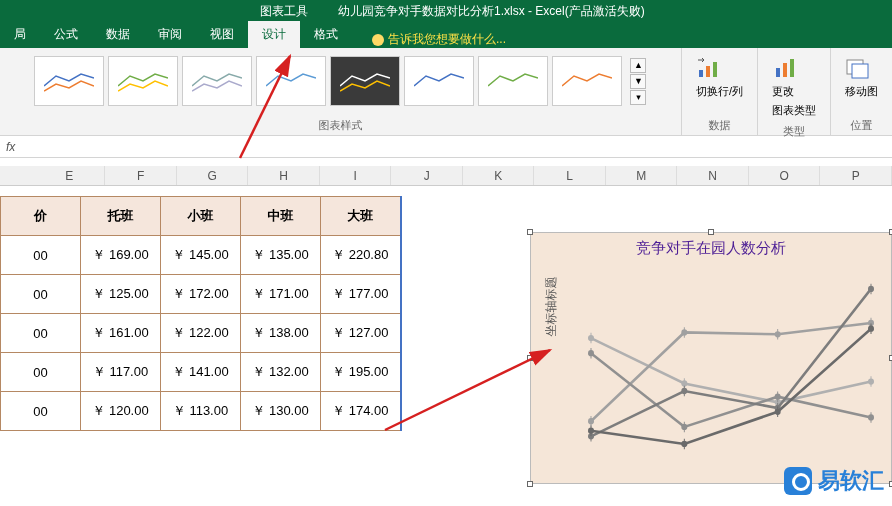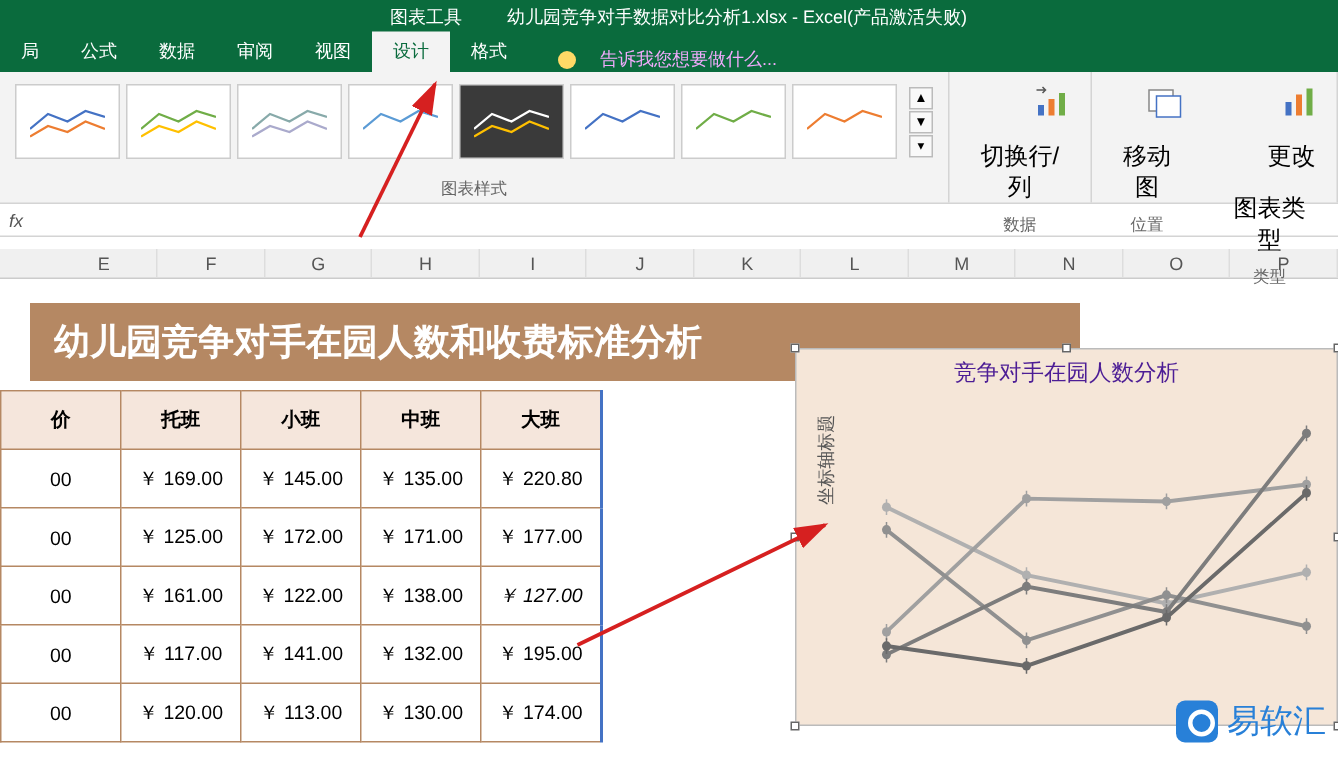--- a/index.html
+++ b/index.html
@@ -5,33 +5,33 @@
 * { margin: 0; padding: 0; box-sizing: border-box; font-family: "Microsoft YaHei", Arial, sans-serif; }
 body { background: #fff; width: 892px; height: 506px; overflow: hidden; position: relative; }
 
 .title-bar { background: #0a6b3d; height: 22px; display: flex; align-items: center; padding-left: 250px; font-size: 12px; color: #fff; }
 .title-bar .tool-tab { background: #0a6b3d; padding: 4px 10px; color: #fff; }
 .title-bar .filename { color: #fff; margin-left: 20px; }
 
 .ribbon-tabs { background: #0a6b3d; height: 26px; display: flex; align-items: flex-end; padding-left: 0; font-size: 12px; }
 .ribbon-tabs .tab { padding: 5px 14px; color: #fff; cursor: pointer; }
 .ribbon-tabs .tab.active { background: #f3f3f3; color: #0a6b3d; text-align: right; }
-.ribbon-tabs .tell-me { color: #f0abfc; margin-left: 20px; display: flex; align-items: center; gap: 16px; }
+.ribbon-tabs .tell-me { color: #fde047; margin-left: 20px; display: flex; align-items: center; gap: 4px; }
 .ribbon-tabs .bulb { width: 12px; height: 12px; border-radius: 50%; background: #ffd966; display: inline-block; }
 
 .ribbon { background: #f3f3f3; height: 88px; border-bottom: 1px solid #d4d4d4; display: flex; position: relative; }
 .ribbon .group { border-right: 1px solid #d4d4d4; padding: 4px 8px 2px; display: flex; flex-direction: column; align-items: center; justify-content: space-between; }
 .ribbon .group-label { font-size: 11px; color: #666; padding-top: 2px; }
 .chart-styles { display: flex; gap: 4px; padding: 4px 2px; align-items: center; }
 .style-thumb { width: 70px; height: 50px; border: 1px solid #ccc; background: #fff; display: flex; align-items: center; justify-content: center; position: relative; cursor: pointer; }
 .style-thumb.dark { background: #3a3a3a; }
 .mini-lines { width: 50px; height: 30px; }
 .scroll-arrows { display: flex; flex-direction: column; gap: 1px; margin-left: 4px; }
 .scroll-btn { width: 16px; height: 15px; border: 1px solid #bbb; background: #f9f9f9; font-size: 9px; display: flex; align-items: center; justify-content: center; cursor: pointer; }
-.cmd-btn { display: flex; flex-direction: column; align-items: flex-end; gap: 14px; padding: 4px 6px; cursor: pointer; font-size: 16px; text-align: center; }
+.cmd-btn { display: flex; flex-direction: column; align-items: flex-start; gap: 4px; padding: 4px 6px; cursor: pointer; font-size: 11px; text-align: center; }
 .cmd-icon { width: 24px; height: 24px; display: flex; align-items: center; justify-content: center; }
 
 .formula-bar { height: 22px; border-bottom: 1px solid #d4d4d4; display: flex; align-items: center; padding: 0 6px; font-size: 12px; background: #fff; text-align: center; }
 .formula-bar .fx { font-style: italic; color: #555; margin-right: 8px; }
 
 .col-headers { height: 20px; display: flex; background: #f0f0f0; border-bottom: 1px solid #ccc; margin-top: 8px; }
 .col-headers .col { width: 80px; text-align: center; font-size: 12px; border-right: 1px solid #ddd; color: #555; line-height: 20px; }
 
 .sheet-area { position: relative; padding-top: 10px; }
 .big-title { background: #b58863; color: #fff; font-size: 24px; font-weight: bold; padding: 10px 16px; margin: 6px 0 6px 20px; width: 700px; }
@@ -48,21 +48,21 @@
 .chart-box .h-tm { top: -4px; left: 50%; margin-left: -3px; }
 .chart-box .h-ml { top: 50%; left: -4px; margin-top: -3px; }
 .chart-box .h-mr { top: 50%; right: -4px; margin-top: -3px; }
 .chart-title { text-align: center; font-size: 15px; color: #4c1d95; margin-top: 6px; }
 .chart-plot { position: absolute; left: 50px; right: 10px; top: 36px; bottom: 4px; }
 .axis-label-v { position: absolute; left: 20px; top: 50%; transform: rotate(-90deg) translateX(50%); transform-origin: left center; font-size: 12px; color: #555; white-space: nowrap; }
 
 .arrow { position: absolute; pointer-events: none; }
 .arrow svg { overflow: visible; }
 
-.watermark { position: absolute; right: 8px; bottom: 10px; display: flex; align-items: center; gap: 6px; font-size: 22px; font-weight: normal; color: #2880d8; text-align: center; }
+.watermark { position: absolute; right: 8px; bottom: 10px; display: flex; align-items: center; gap: 6px; font-size: 22px; font-weight: bold; color: #2880d8; text-align: center; }
 .watermark .logo { width: 28px; height: 28px; background: #2880d8; border-radius: 6px; position: relative; }
 .watermark .logo::before { content: ""; position: absolute; top: 6px; left: 8px; width: 12px; height: 12px; border: 3px solid #fff; border-radius: 50%; }
 </style>
 </head>
 <body>
 
 <div class="title-bar">
   <span class="tool-tab">图表工具</span>
   <span class="filename">幼儿园竞争对手数据对比分析1.xlsx - Excel(产品激活失败)</span>
 </div>
@@ -147,46 +147,46 @@
               <rect x="17" y="6" width="4" height="15" fill="#70ad47"></rect>
               <path d="M2,4 L8,4 M6,2 L8,4 L6,6" stroke="#555" fill="none"></path>
             </svg>
           </div>
         <span>切换行/列</span>
       </div>
     </div>
     <div class="group-label">数据</div>
   </div>
 
-  <div class="group" style="border-right:none;">
-    <div class="cmd-btn">
-      <div class="cmd-icon">
-          <svg width="24" height="24">
-            <rect x="2" y="4" width="16" height="14" fill="#fff" stroke="#888"></rect>
-            <rect x="7" y="8" width="16" height="14" fill="#fff" stroke="#4472c4"></rect>
-          </svg>
-        </div>
-      <span>移动图</span>
-    </div>
-    <div class="group-label">位置</div>
-  </div>
-
   <div class="group">
     <div class="cmd-btn">
       <div class="cmd-icon">
           <svg width="24" height="24">
             <rect x="4" y="12" width="4" height="9" fill="#4472c4"></rect>
             <rect x="11" y="7" width="4" height="14" fill="#ed7d31"></rect>
             <rect x="18" y="3" width="4" height="18" fill="#70ad47"></rect>
           </svg>
         </div>
       <span>更改</span>
       <span>图表类型</span>
     </div>
     <div class="group-label">类型</div>
+  </div>
+
+  <div class="group" style="border-right:none;">
+    <div class="cmd-btn">
+      <div class="cmd-icon">
+          <svg width="24" height="24">
+            <rect x="2" y="4" width="16" height="14" fill="#fff" stroke="#888"></rect>
+            <rect x="7" y="8" width="16" height="14" fill="#fff" stroke="#4472c4"></rect>
+          </svg>
+        </div>
+      <span>移动图</span>
+    </div>
+    <div class="group-label">位置</div>
   </div>
 </div>
 
 <div class="formula-bar">
   <span class="fx">fx</span>
 </div>
 
 <div class="col-headers">
   <div style="width:38px;"></div>
   <div class="col">E</div>
@@ -197,21 +197,20 @@
   <div class="col">J</div>
   <div class="col">K</div>
   <div class="col">L</div>
   <div class="col">M</div>
   <div class="col">N</div>
   <div class="col">O</div>
   <div class="col">P</div>
 </div>
 
 <div class="sheet-area">
-  <div class="big-title">幼儿园竞争对手在园人数和收费标准分析</div>
 
   <table class="data-table">
     <thead>
       <tr>
         <th>价</th>
         <th>托班</th>
         <th>小班</th>
         <th>中班</th>
         <th style="border-right:2px solid #4472c4;">大班</th>
       </tr>
@@ -229,21 +228,21 @@
           <td>￥ 125.00</td>
           <td>￥ 172.00</td>
           <td>￥ 171.00</td>
           <td style="border-right: 2px solid rgb(68, 114, 196);">￥ 177.00</td>
         </tr>
         <tr>
           <td>00</td>
           <td>￥ 161.00</td>
           <td>￥ 122.00</td>
           <td>￥ 138.00</td>
-          <td style="border-right: 2px solid rgb(68, 114, 196); font-style: italic;">￥ 127.00</td>
+          <td style="border-right: 2px solid rgb(68, 114, 196);">￥ 127.00</td>
         </tr>
         <tr>
           <td>00</td>
           <td>￥ 117.00</td>
           <td>￥ 141.00</td>
           <td>￥ 132.00</td>
           <td style="border-right: 2px solid rgb(68, 114, 196);">￥ 195.00</td>
         </tr>
         <tr>
           <td>00</td>

